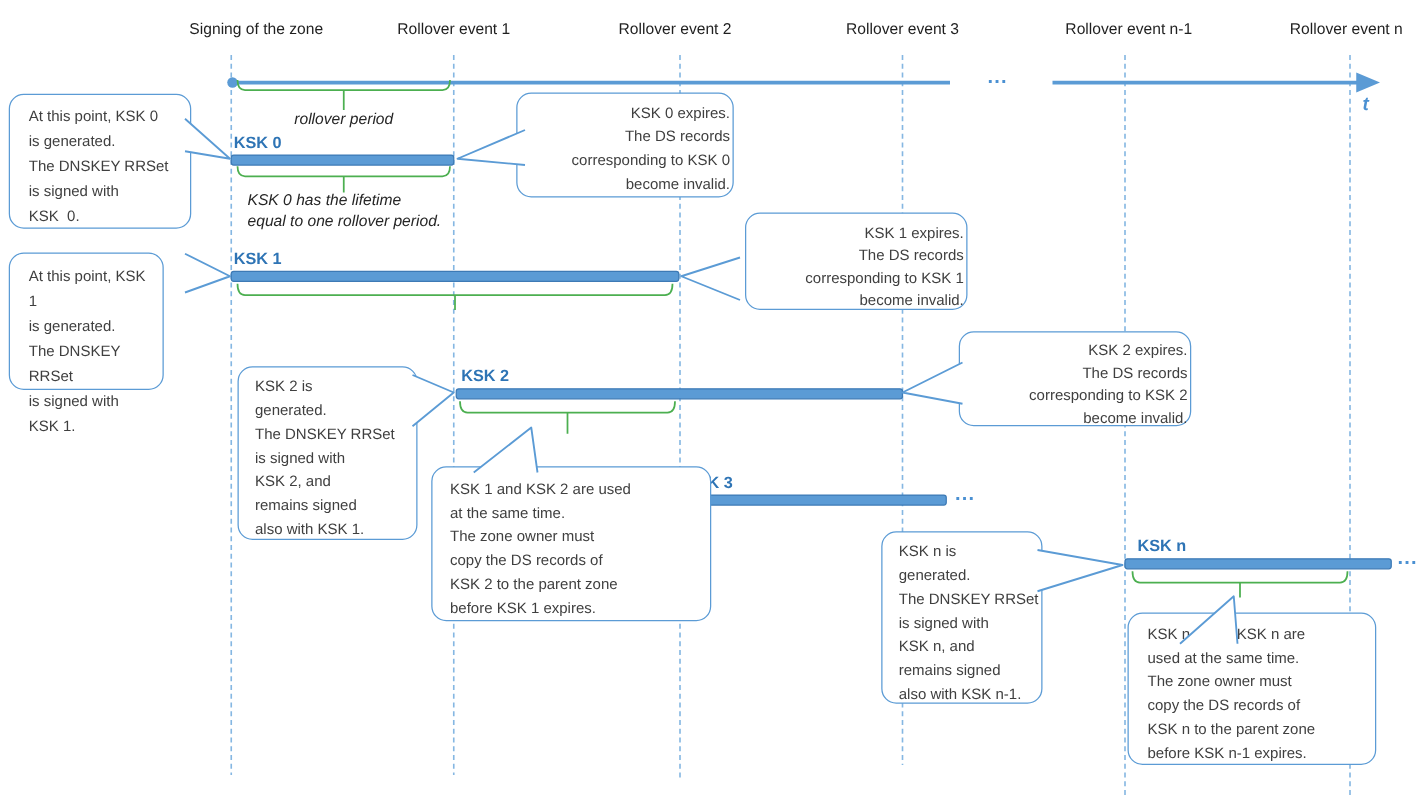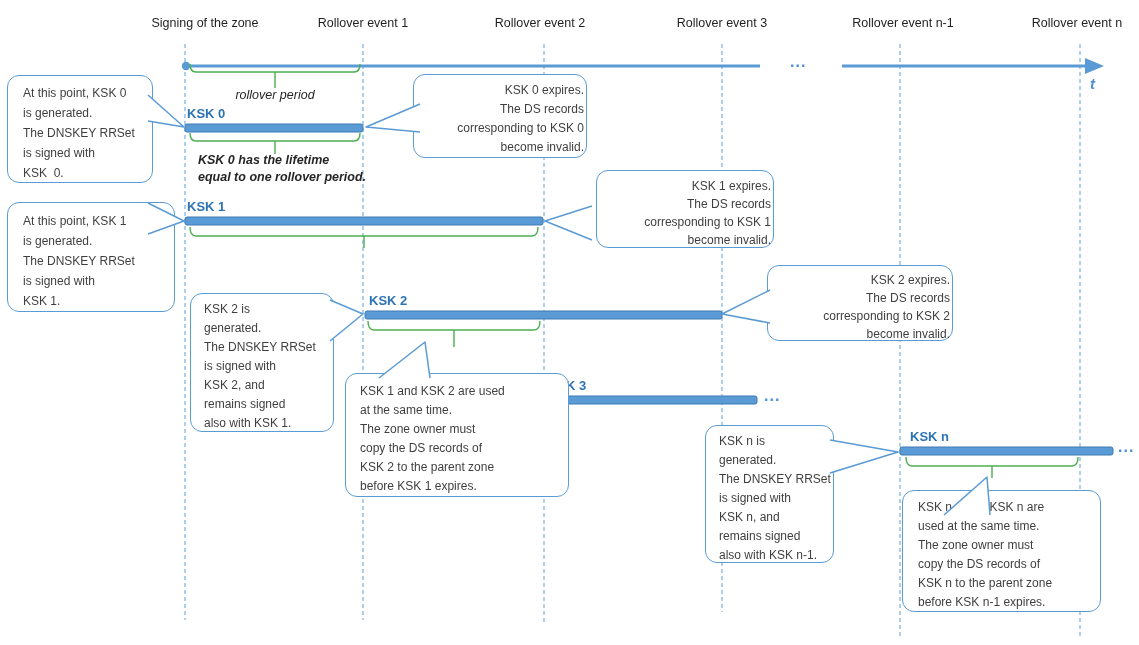--- a/index.html
+++ b/index.html
@@ -108,35 +108,35 @@
   <div class="key" style="left:187px; top:106px;">KSK 0</div>
   <div class="key" style="left:187px; top:199px;">KSK 1</div>
   <div class="key" style="left:369px; top:293px;">KSK 2</div>
   <div class="key" style="left:548px; top:378px;">KSK 3</div>
   <div class="key" style="left:910px; top:429px;">KSK n</div>
 
   <div class="dots" style="left:764px; top:389px;">...</div>
   <div class="dots" style="left:1118px; top:440px;">...</div>
 
   <div class="bracecap center" style="left:275px; top:87px;">rollover period</div>
-  <div class="bracecap" style="left:198px; top:152px;font-weight:bold;">KSK 0 has the lifetime
+  <div class="bracecap" style="left:198px; top:152px;">KSK 0 has the lifetime
 equal to one rollover period.</div>
 
   <div class="callout c-left" style="left:7px;   top:75px;  width:146px; height:108px; padding:7px 4px 0 15px; line-height:20px;"><span class="txt">At this point, KSK 0
 is generated.
 The DNSKEY RRSet
 is signed with
 KSK  0.</span></div>
 
   <div class="callout c-center" style="left:413px; top:74px;  width:174px; height:84px;  padding:6px 2px 0 2px;  line-height:19px;"><span class="txt">KSK 0 expires.
 The DS records
 corresponding to KSK 0
 become invalid.</span></div>
 
-  <div class="callout c-left" style="left:7px;   top:202px; width:168px; height:110px; padding:8px 4px 0 15px; line-height:20px;"><span class="txt">At this point, KSK 1
+  <div class="callout c-left" style="left:7px;   top:202px; width:124px; height:110px; padding:8px 4px 0 15px; line-height:20px;"><span class="txt">At this point, KSK 1
 is generated.
 The DNSKEY RRSet
 is signed with
 KSK 1.</span></div>
 
   <div class="callout c-center" style="left:596px; top:170px; width:178px; height:78px;  padding:6px 2px 0 2px;  line-height:18px;"><span class="txt">KSK 1 expires.
 The DS records
 corresponding to KSK 1
 become invalid.</span></div>
 

